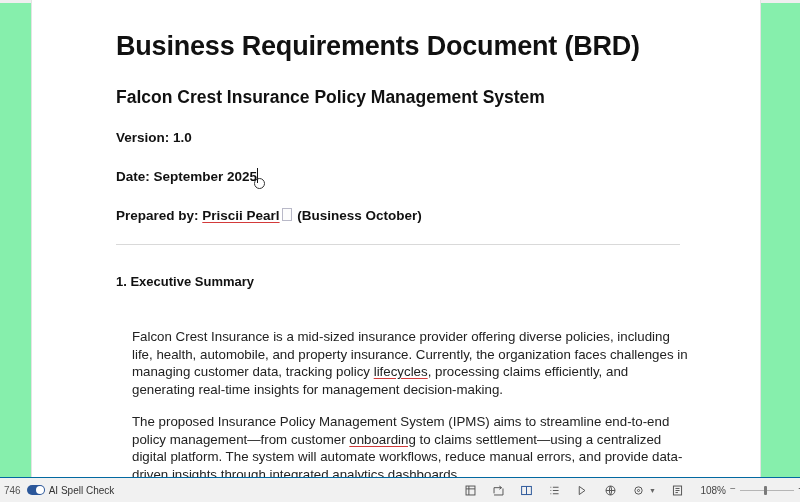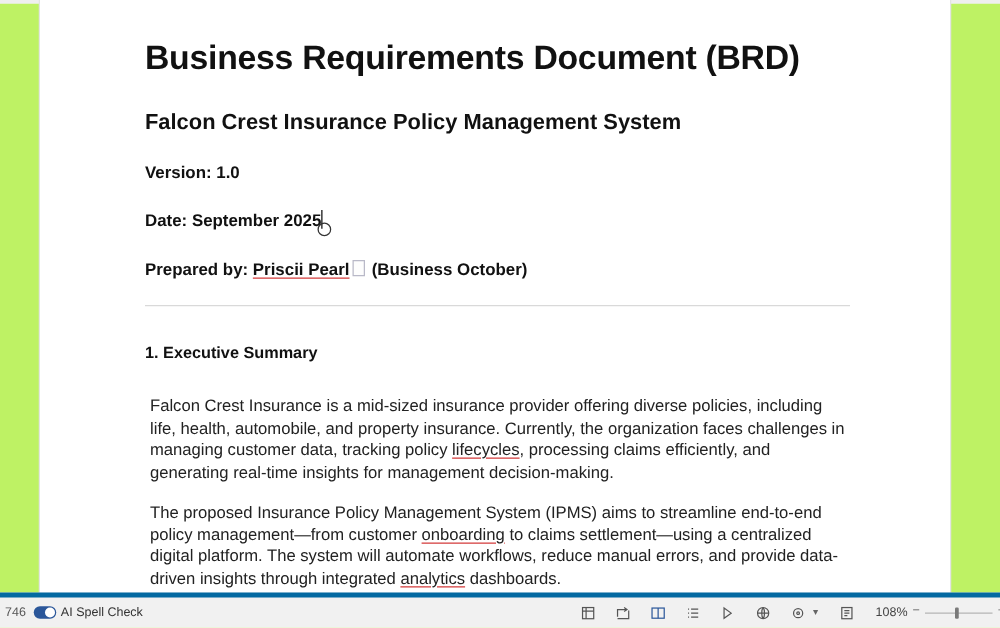--- a/index.html
+++ b/index.html
@@ -10,21 +10,21 @@
     width: 800px;
     height: 502px;
     overflow: hidden;
     background: #f4f4f4;
     font-family: "Liberation Sans", sans-serif;
     position: relative;
   }
   .app {
     position: absolute;
     inset: 0;
-    background: #bef264;
+    background: #86efac;
   }
   
   .top-chrome {
     position: absolute;
     top: 0;
     left: 0;
     width: 800px;
     height: 3px;
     background: #efefef;
   }
@@ -129,21 +129,21 @@
     color: #111111;
     margin: 0;
     position: absolute;
     top: 270px;
     left: 0;
   }
   p.body-text {
     font-size: 13.3px;
     line-height: 17.5px;
     color: #222222;
-    margin: 4px;
+    margin: 16px;
     position: absolute;
     left: 0;
     width: 562px;
   }
   p.para1 { top: 312px; }
   p.para2 { top: 397px; }
   .sp-underline {
     text-decoration: underline;
     text-decoration-color: #d33a3a;
     text-underline-offset: 2px;
@@ -182,21 +182,21 @@
   }
 
   
   .statusbar {
     position: absolute;
     left: 0;
     bottom: 0;
     width: 800px;
     height: 24px;
     background: #f1f1f1;
-    border-top: 4px solid #0369a1;
+    border-top: 1px solid #0369a1;
     display: flex;
     align-items: center;
     font-size: 10.5px;
     color: #444;
   }
   .sb-left {
     display: flex;
     align-items: center;
     gap: 6px;
     padding-left: 4px;

